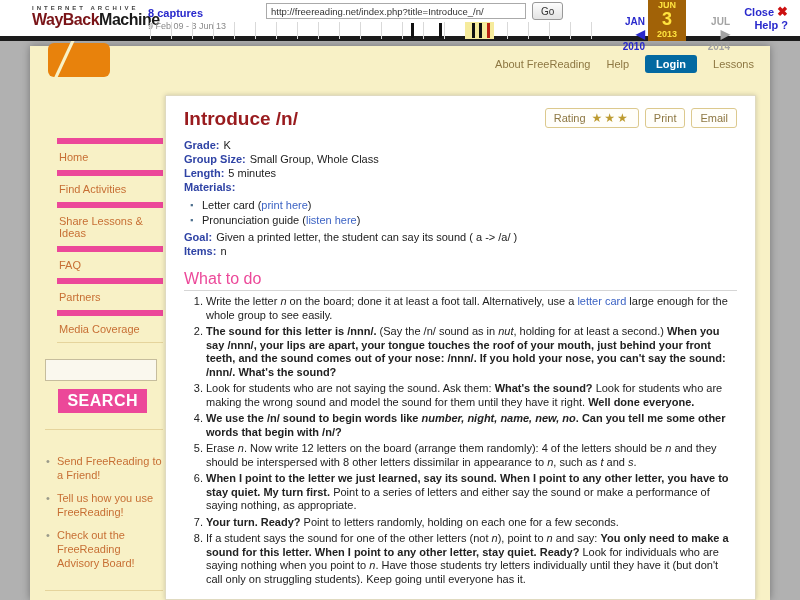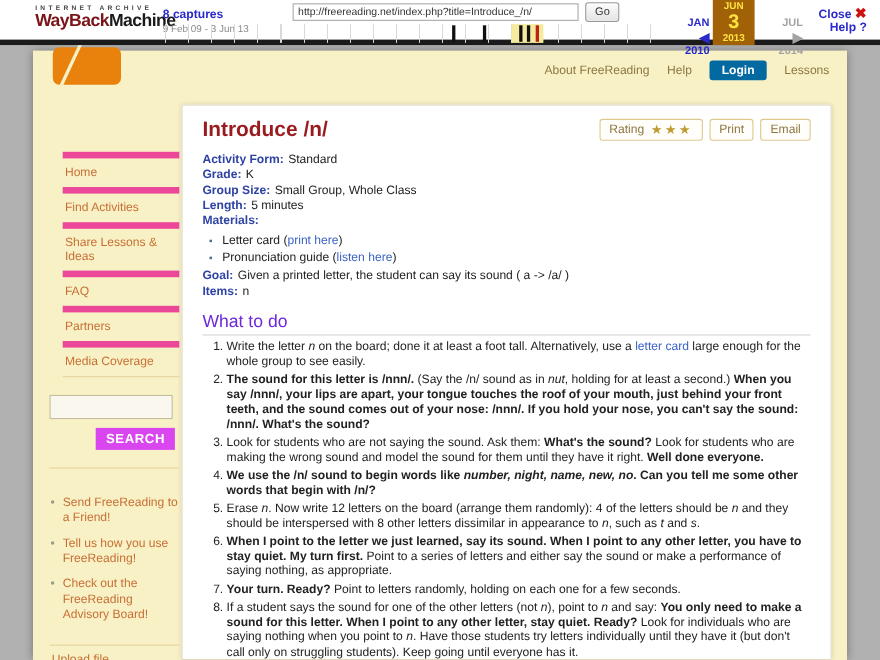--- a/index.html
+++ b/index.html
@@ -57,22 +57,22 @@
                 background: #f8f1c6; transform: rotate(25deg); }
 
   
   #sidebar { position: absolute; left: 15px; top: 92px; width: 118px; font-size: 11px; }
   .side-nav li { list-style: none; border-top: 6px solid #ec4899; padding: 7px 2px;
                  color: #c76f34; cursor: pointer; margin-left: 12px; }
   .side-nav li:last-child { border-bottom: 1px solid #e5d49c; }
   .search-input { display: block; width: 112px; height: 22px; margin-top: 16px;
                   border: 1px solid #c6bd9d; background: #faf8ee; padding: 0 4px;
                   font-size: 11px; font-family: "Liberation Sans", sans-serif; }
-  .search-btn { display: block; margin: 8px 4px 0 auto; background: #d946ef; color: #fff;
-                font-weight: bold; font-size: 12px; letter-spacing: .5px; padding: 3px 9px;
+  .search-btn { display: block; margin: 8px 16px 0 auto; background: #ec4899; color: #fff;
+                font-weight: bold; font-size: 16px; letter-spacing: .5px; padding: 3px 9px;
                 border: none; cursor: pointer; }
   .side-rule { border-top: 1px solid #e5d49c; margin-top: 16px; }
   .callouts { margin: 24px 0 20px; }
   .callouts li { list-style: none; position: relative; padding-left: 12px; margin-bottom: 9px;
                  color: #c76f34; line-height: 14px; cursor: pointer; }
   .callouts li::before { content: "\2022"; position: absolute; left: 1px; top: 0; color: #9a9a8a; }
   .side-tools li { list-style: none; border-top: 1px solid #e5d49c; padding: 7px 2px;
                    color: #c76f34; cursor: pointer; }
 
   
@@ -87,21 +87,21 @@
                display: flex; align-items: center; cursor: pointer; }
   .stars { color: #bd9b30; font-size: 12px; letter-spacing: 2px; margin-left: 6px; }
   .meta-line { font-size: 11px; line-height: 14px; color: #222; }
   .meta-label { color: #2f43a5; font-weight: bold; }
   .meta-label::after { content: ":"; }
   .meta-value { margin-left: 4px; }
   .materials { margin: 4px 0 2px 6px; }
   .materials li { list-style: none; font-size: 11px; line-height: 15px; color: #222;
                   padding-left: 12px; position: relative; }
   .materials li::before { content: "\25AA"; position: absolute; left: 0; top: 0; color: #4a6d8c; font-size: 9px; }
-  h2.section { font-weight: normal; font-size: 16px; color: #6d28d9;
+  h2.section { font-weight: normal; font-size: 16px; color: #ec4899;
                border-bottom: 1px solid #d6d6d6; padding-bottom: 2px; margin: 12px 0 4px; }
   ol.steps { margin: 4px 0 0; padding-left: 22px; }
   ol.steps li { font-size: 11px; line-height: 13.5px; color: #222; margin-bottom: 3px; }
   .seg-b { font-weight: bold; }
   .seg-i { font-style: italic; }
   .seg-bi { font-weight: bold; font-style: italic; }
   .seg-a { color: #3c63c4; cursor: pointer; }
 </style>
 </head>
 <body>
@@ -191,23 +191,20 @@
           <span class="stars">★★★</span>
         </div>
         <div class="action-btn">Print</div>
         <div class="action-btn">Email</div>
       </div>
     </div>
 
     <div>
 
 
-        <div class="meta-line">
-          <span class="meta-label">Activity Form</span><span class="meta-value">Standard</span>
-        </div>
 
         <div class="meta-line">
           <span class="meta-label">Grade</span><span class="meta-value">K</span>
         </div>
 
         <div class="meta-line">
           <span class="meta-label">Group Size</span><span class="meta-value">Small Group, Whole Class</span>
         </div>
 
         <div class="meta-line">

